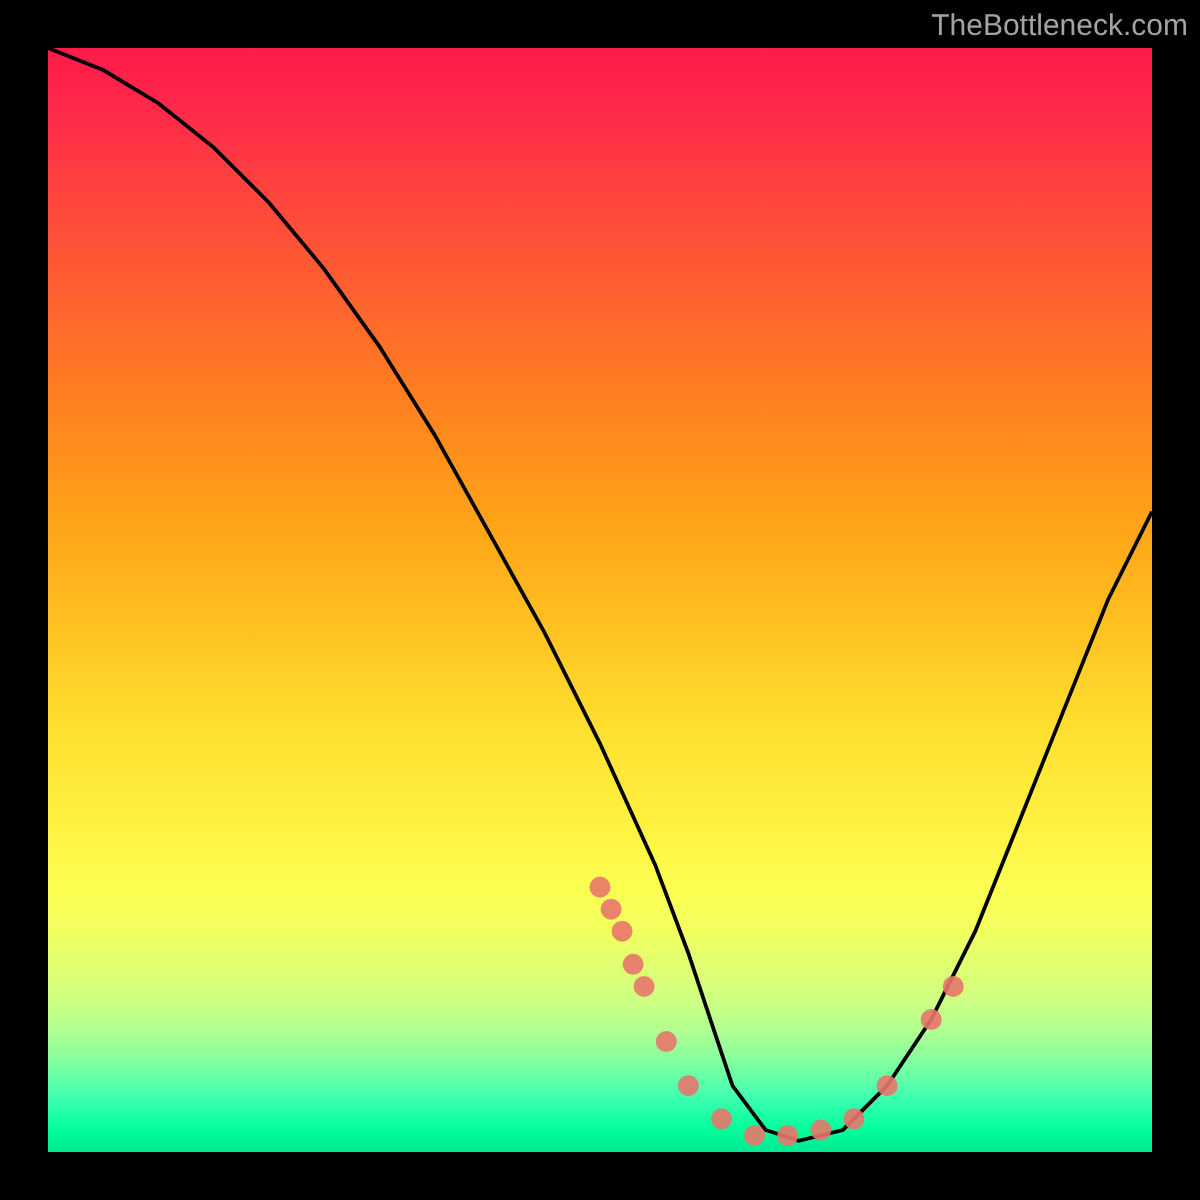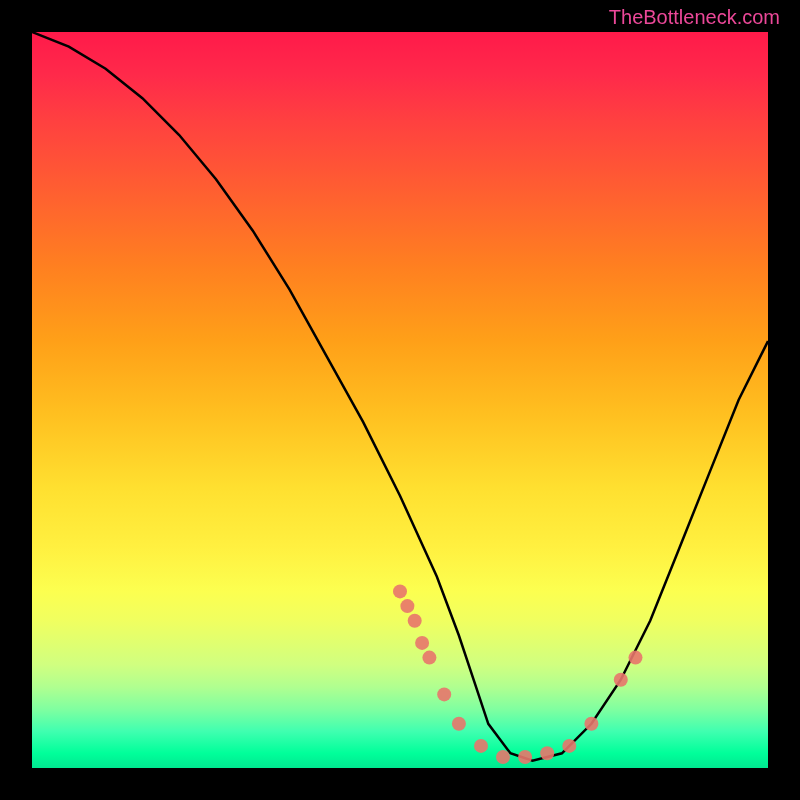--- a/index.html
+++ b/index.html
@@ -7,22 +7,22 @@
     width: 800px;
     height: 800px;
     background: #000;
     position: relative;
     font-family: Arial, sans-serif;
     overflow: hidden;
   }
   .attribution {
     position: absolute;
     top: 6px;
-    right: 20px;
-    color: #ec4899;
+    right: 8px;
+    color: #a3a3a3;
     font-size: 20px;
     font-weight: 500;
     z-index: 10;
   }
   .plot-area {
     position: absolute;
     left: 32px;
     top: 32px;
     width: 736px;
     height: 736px;

